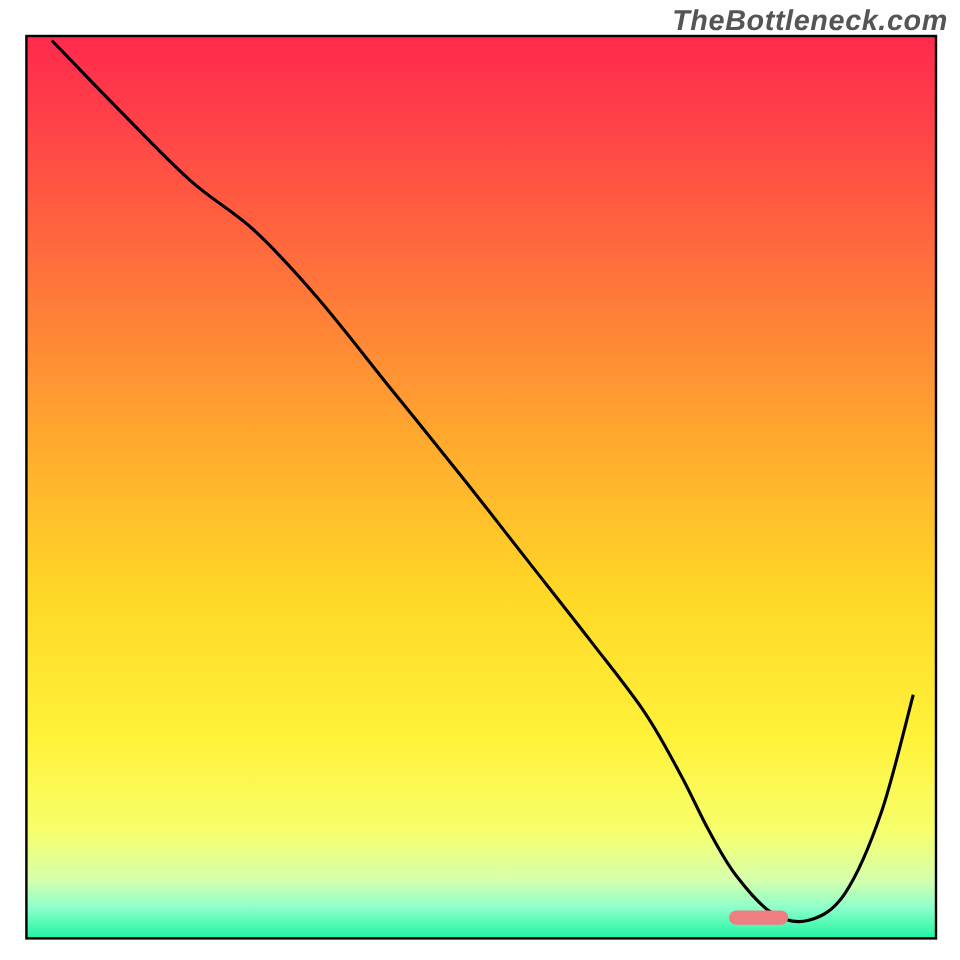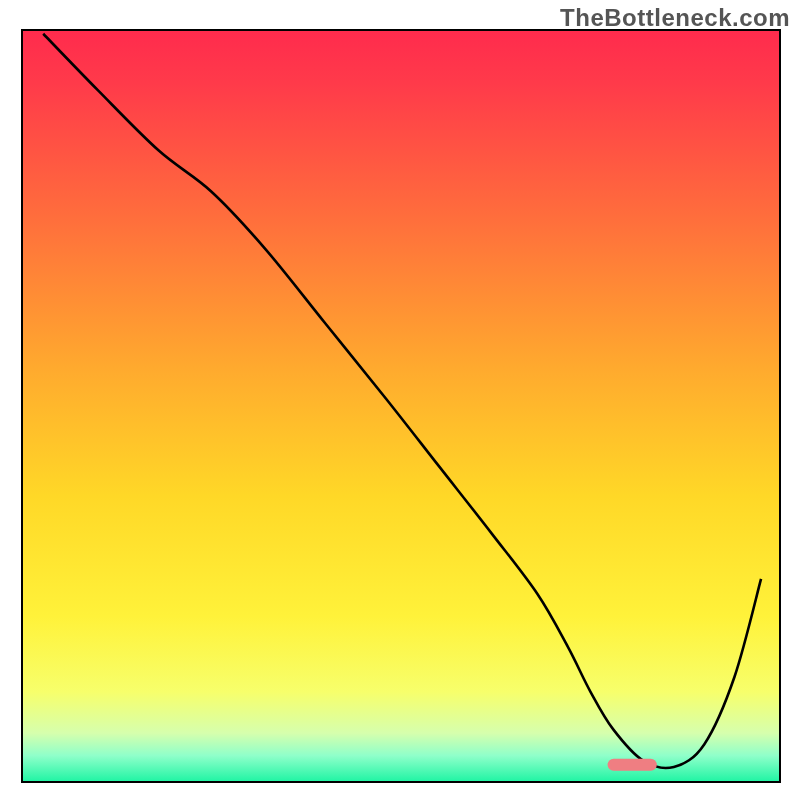--- a/index.html
+++ b/index.html
@@ -8,20 +8,21 @@
     width: 800px;
     height: 800px;
     overflow: hidden;
     background: #ffffff;
     font-family: Arial, Helvetica, sans-serif;
   }
   .frame {
     position: relative;
     width: 800px;
     height: 800px;
+    font-style: italic;
   }
   .watermark {
     position: absolute;
     top: 4px;
     right: 10px;
     font-size: 24px;
     font-weight: 600;
     color: #555555;
     letter-spacing: 0.5px;
   }

